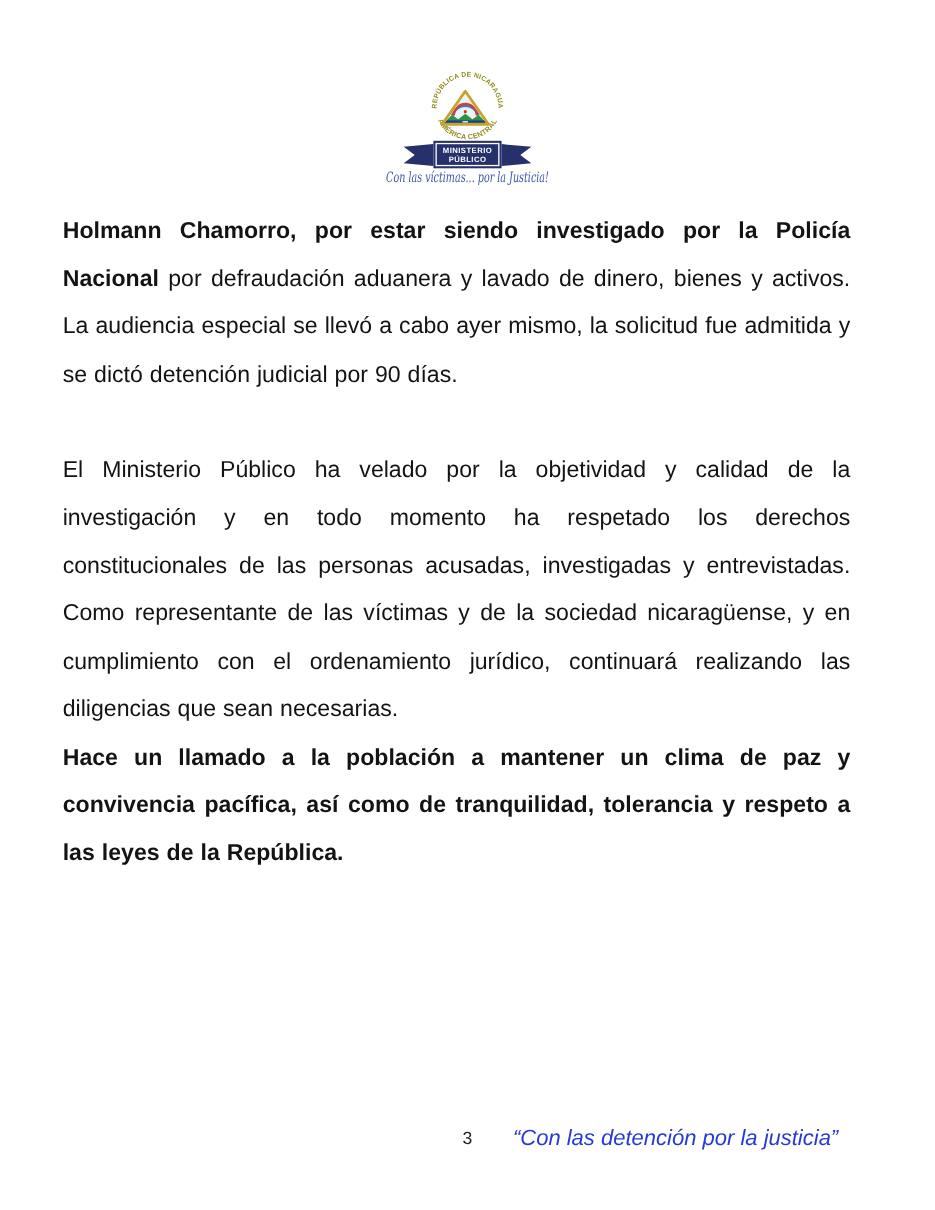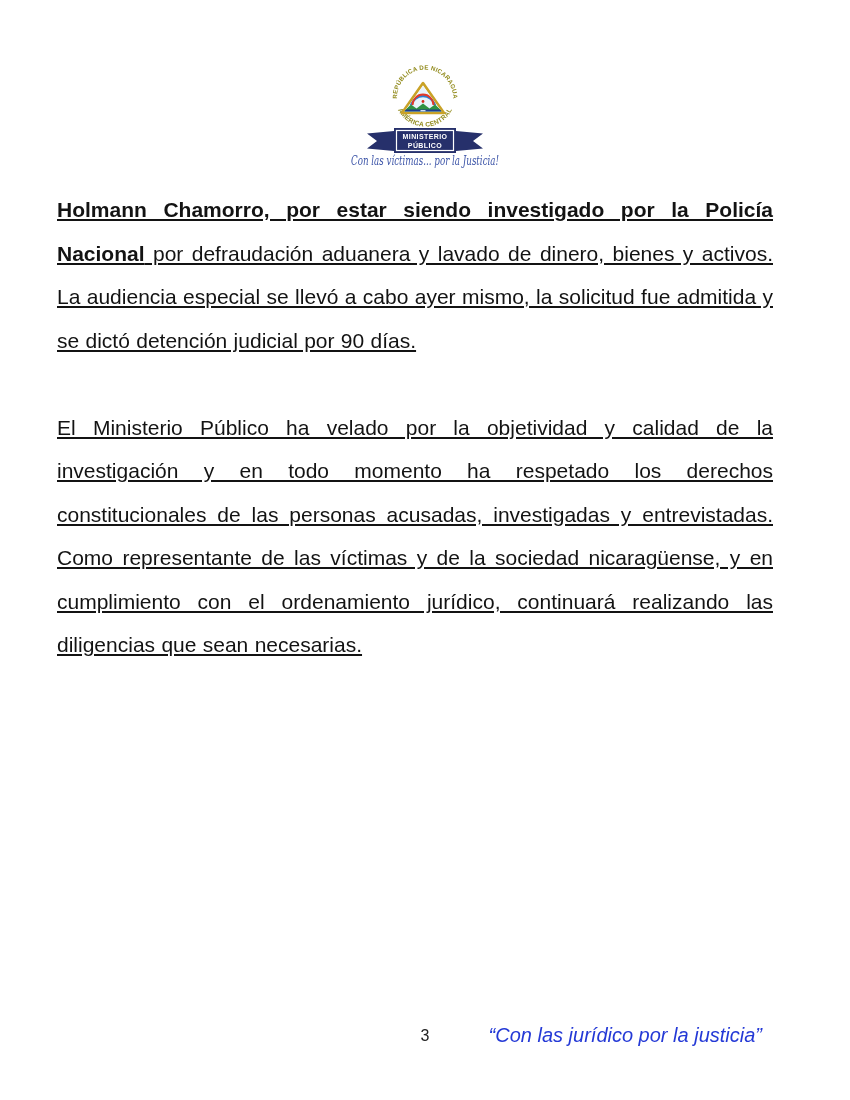--- a/index.html
+++ b/index.html
@@ -9,21 +9,21 @@
   }
   .seal-wrap {
     position:absolute; top:58px; left:0; width:100%;
     display:flex; justify-content:center;
   }
   .doc-body {
     position:absolute; top:188px; left:57px; width:716px;
     font-size:21px; line-height:43.5px; color:#131313;
     text-align:justify; word-spacing:0.5px;
   }
-  .doc-body p { margin:0 0 43.5px 0;text-decoration:underline; }
+  .doc-body p { margin:0 0 43.5px 0; }
   .doc-body p.joined { margin-bottom:0; }
   .doc-body b { font-weight:bold; }
   .page-number {
     position:absolute; top:1027px; left:0; width:100%;
     text-align:center; font-size:16px; color:#222222;
   }
   .slogan {
     position:absolute; top:1024px; right:88px;
     font-size:20px; font-style:italic; color:#2439d6;
   }
@@ -75,20 +75,21 @@
 
       <text x="85" y="107" text-anchor="middle" font-size="13" font-style="italic" font-family="'DejaVu Serif',serif" fill="#3d55a8" textLength="148" lengthAdjust="spacingAndGlyphs">Con las víctimas... por la Justicia!</text>
     </svg>
   </div>
 
   <main class="doc-body">
     <p><b>Holmann Chamorro, por estar siendo investigado por la Policía Nacional</b><span> por defraudación aduanera y lavado de dinero, bienes y activos. La audiencia especial se llevó a cabo ayer mismo, la solicitud fue admitida y se dictó detención judicial por 90 días.</span></p>
 
     <p class="joined"><span>El Ministerio Público ha velado por la objetividad y calidad de la investigación y en todo momento ha respetado los derechos constitucionales de las personas acusadas, investigadas y entrevistadas. Como representante de las víctimas y de la sociedad nicaragüense, y en cumplimiento con el ordenamiento jurídico, continuará realizando las diligencias que sean necesarias.</span></p>
 
+    <p><b>Hace un llamado a la población a mantener un clima de paz y convivencia pacífica, así como de tranquilidad, tolerancia y respeto a las leyes de la República.</b></p>
 
   </main>
 
   <div class="page-number">3</div>
 
-  <div class="slogan">“Con las jurídico por la justicia”</div>
+  <div class="slogan">“Con las detención por la justicia”</div>
 
 </div>
 
 </body></html>

